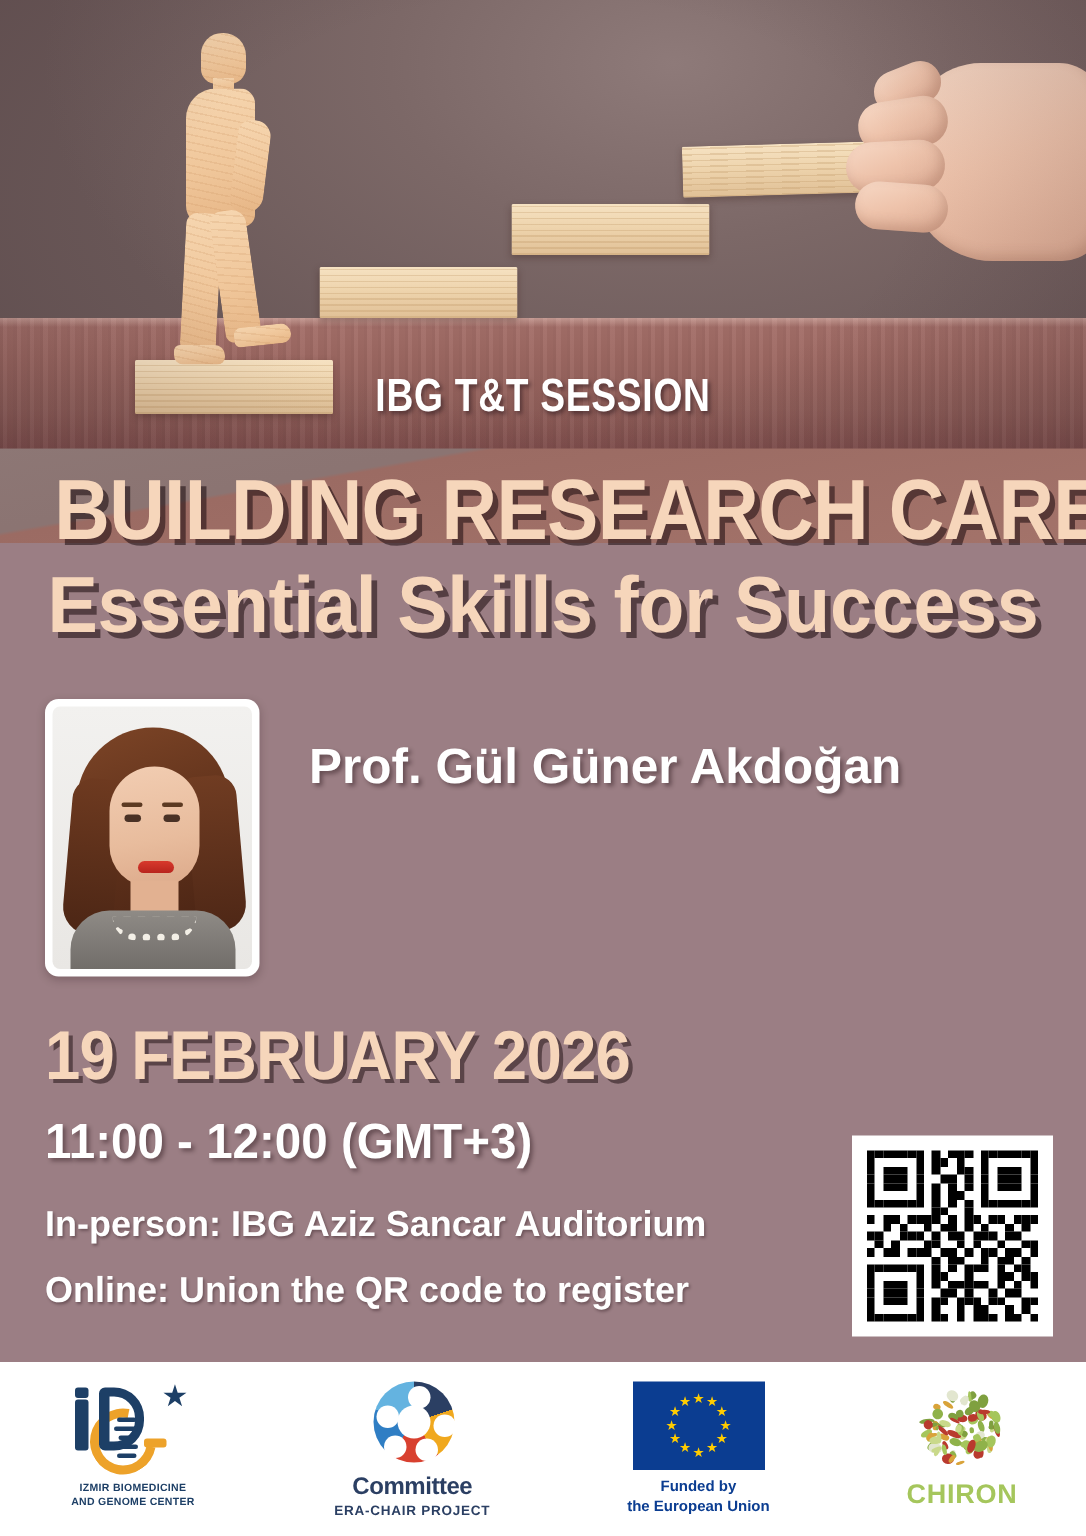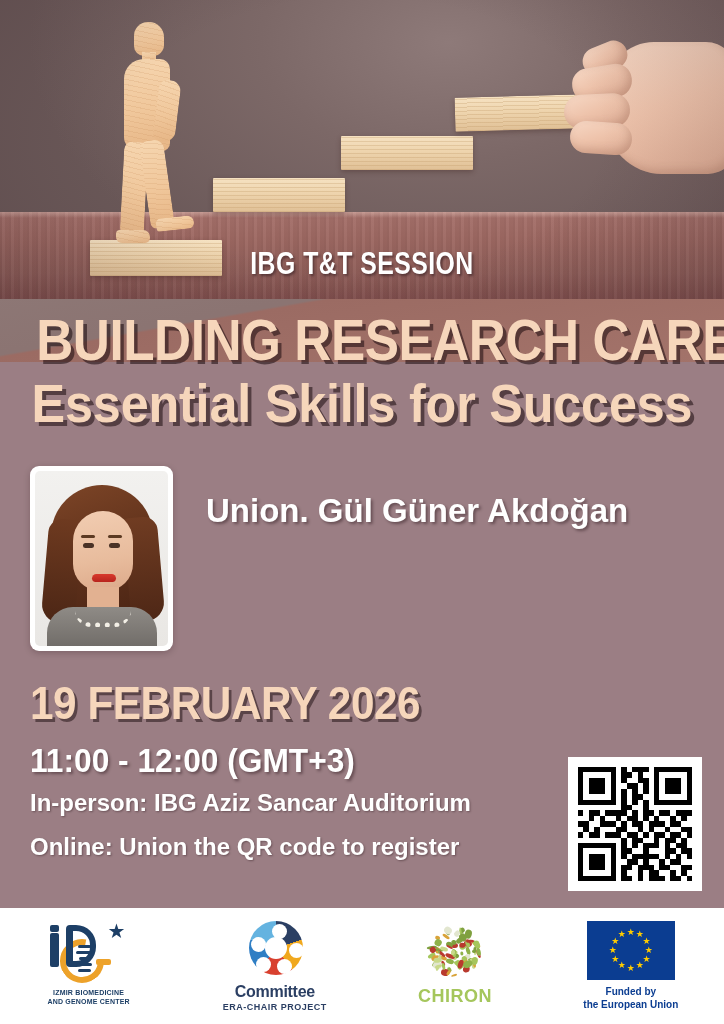--- a/index.html
+++ b/index.html
@@ -213,21 +213,21 @@
   .d-time {
     color: #ffffff; font-weight: 700; font-size: 33px; line-height: 1.0;
     margin-top: 18px;
     transform: scaleX(0.96); transform-origin: left center;
     text-shadow: 2px 2px 3px rgba(40,20,25,0.45);
   }
   .d-line {
     color: #ffffff; font-weight: 700; font-size: 24px; line-height: 1.0;
     text-shadow: 1px 1px 2px rgba(40,20,25,0.40);
   }
-  #d-venue { margin-top: 14px; }
+  #d-venue { margin-top: 28px; }
   #d-online { margin-top: 20px; }
 
   
   .qr-box {
     position: absolute; left: 568px; top: 757px;
     width: 134px; height: 134px;
     background: #ffffff;
     padding: 10px;
   }
   .qr-grid {
@@ -354,21 +354,21 @@
         <div class="p-eye l"></div>
         <div class="p-eye r"></div>
         <div class="p-lips"></div>
         <div class="p-neck"></div>
         <div class="p-body"></div>
         <div class="p-pearls"></div>
       </div>
     </div>
 
     <div class="speaker-text">
-      <div class="sp-name">Union. Gül Güner Akdoğan</div>
+      <div class="sp-name">Prof. Gül Güner Akdoğan</div>
     </div>
   </div>
 
   <div class="details">
     <div class="d-date">19 FEBRUARY 2026</div>
     <div class="d-time">11:00 - 12:00 (GMT+3)</div>
     <div class="d-line" id="d-venue">In-person: IBG Aziz Sancar Auditorium</div>
     <div class="d-line" id="d-online">Online: Union the QR code to register</div>
   </div>
 
@@ -847,20 +847,41 @@
         <div class="rb-ring"></div>
         <div class="rb-hole"></div>
         <div class="rb-d a"></div>
         <div class="rb-d b"></div>
         <div class="rb-d c"></div>
         <div class="rb-d d"></div>
         <div class="rb-d e"></div>
       </div>
       <div class="rb-name">Committee</div>
       <div class="rb-sub">ERA-CHAIR PROJECT</div>
+    </div>
+
+    <div class="logo">
+      <div class="eu-flag" id="eu-flag">
+          <span class="eu-star" style="left: 44px; top: 11.5px;"></span>
+          <span class="eu-star" style="left: 53px; top: 13.9115px;"></span>
+          <span class="eu-star" style="left: 59.5885px; top: 20.5px;"></span>
+          <span class="eu-star" style="left: 62px; top: 29.5px;"></span>
+          <span class="eu-star" style="left: 59.5885px; top: 38.5px;"></span>
+          <span class="eu-star" style="left: 53px; top: 45.0885px;"></span>
+          <span class="eu-star" style="left: 44px; top: 47.5px;"></span>
+          <span class="eu-star" style="left: 35px; top: 45.0885px;"></span>
+          <span class="eu-star" style="left: 28.4115px; top: 38.5px;"></span>
+          <span class="eu-star" style="left: 26px; top: 29.5px;"></span>
+          <span class="eu-star" style="left: 28.4115px; top: 20.5px;"></span>
+          <span class="eu-star" style="left: 35px; top: 13.9115px;"></span>
+        </div>
+      <div class="eu-cap">
+        <div>Funded by</div>
+        <div>the European Union</div>
+      </div>
     </div>
 
     <div class="logo">
       <div class="ch-mark" id="ch-mark">
           <span class="ch-blob" style="left: 39.4887px; top: 40.9636px; width: 7.47627px; height: 6.497px; background: rgb(185, 58, 46); transform: rotate(104.773deg);"></span>
           <span class="ch-blob" style="left: 45.9179px; top: 32.8708px; width: 4.7121px; height: 2.52413px; background: rgb(143, 178, 74); transform: rotate(7.86111deg);"></span>
           <span class="ch-blob" style="left: 10.1493px; top: 36.6086px; width: 5.772px; height: 4.06053px; background: rgb(143, 178, 74); transform: rotate(129.282deg);"></span>
           <span class="ch-blob" style="left: 16.2511px; top: 23.9123px; width: 5.98931px; height: 2.77285px; background: rgb(127, 160, 63); transform: rotate(169.037deg);"></span>
           <span class="ch-blob" style="left: 28.3078px; top: 17.7736px; width: 7.69736px; height: 5.32776px; background: rgb(185, 58, 46); transform: rotate(7.125deg);"></span>
           <span class="ch-blob" style="left: 18.2411px; top: 36.241px; width: 6.22949px; height: 3.39193px; background: rgb(185, 58, 46); transform: rotate(63.5463deg);"></span>
@@ -945,35 +966,14 @@
           <span class="ch-blob" style="left: 29.1175px; top: 24.2741px; width: 4.3414px; height: 4.72076px; background: rgb(201, 217, 138); transform: rotate(14.162deg);"></span>
           <span class="ch-blob" style="left: 53.0221px; top: 24.5581px; width: 7.79945px; height: 3.52568px; background: rgb(143, 178, 74); transform: rotate(77.25deg);"></span>
           <span class="ch-blob" style="left: 43.4456px; top: 14.266px; width: 8.08157px; height: 2.83985px; background: rgb(185, 58, 46); transform: rotate(178.671deg);"></span>
           <span class="ch-blob" style="left: 18.1632px; top: 21.1028px; width: 7.5211px; height: 4.32995px; background: rgb(201, 217, 138); transform: rotate(18.4259deg);"></span>
           <span class="ch-blob" style="left: 24.2126px; top: 33.8992px; width: 8.45138px; height: 4.66264px; background: rgb(143, 178, 74); transform: rotate(16.5139deg);"></span>
           <span class="ch-blob" style="left: 8.16968px; top: 21.5534px; width: 6.20572px; height: 5.50459px; background: rgb(185, 58, 46); transform: rotate(52.9352deg);"></span>
         </div>
       <div class="ch-name">CHIRON</div>
     </div>
 
-    <div class="logo">
-      <div class="eu-flag" id="eu-flag">
-          <span class="eu-star" style="left: 44px; top: 11.5px;"></span>
-          <span class="eu-star" style="left: 53px; top: 13.9115px;"></span>
-          <span class="eu-star" style="left: 59.5885px; top: 20.5px;"></span>
-          <span class="eu-star" style="left: 62px; top: 29.5px;"></span>
-          <span class="eu-star" style="left: 59.5885px; top: 38.5px;"></span>
-          <span class="eu-star" style="left: 53px; top: 45.0885px;"></span>
-          <span class="eu-star" style="left: 44px; top: 47.5px;"></span>
-          <span class="eu-star" style="left: 35px; top: 45.0885px;"></span>
-          <span class="eu-star" style="left: 28.4115px; top: 38.5px;"></span>
-          <span class="eu-star" style="left: 26px; top: 29.5px;"></span>
-          <span class="eu-star" style="left: 28.4115px; top: 20.5px;"></span>
-          <span class="eu-star" style="left: 35px; top: 13.9115px;"></span>
-        </div>
-      <div class="eu-cap">
-        <div>Funded by</div>
-        <div>the European Union</div>
-      </div>
-    </div>
-
   </div>
 </div>
 
 </body></html>

